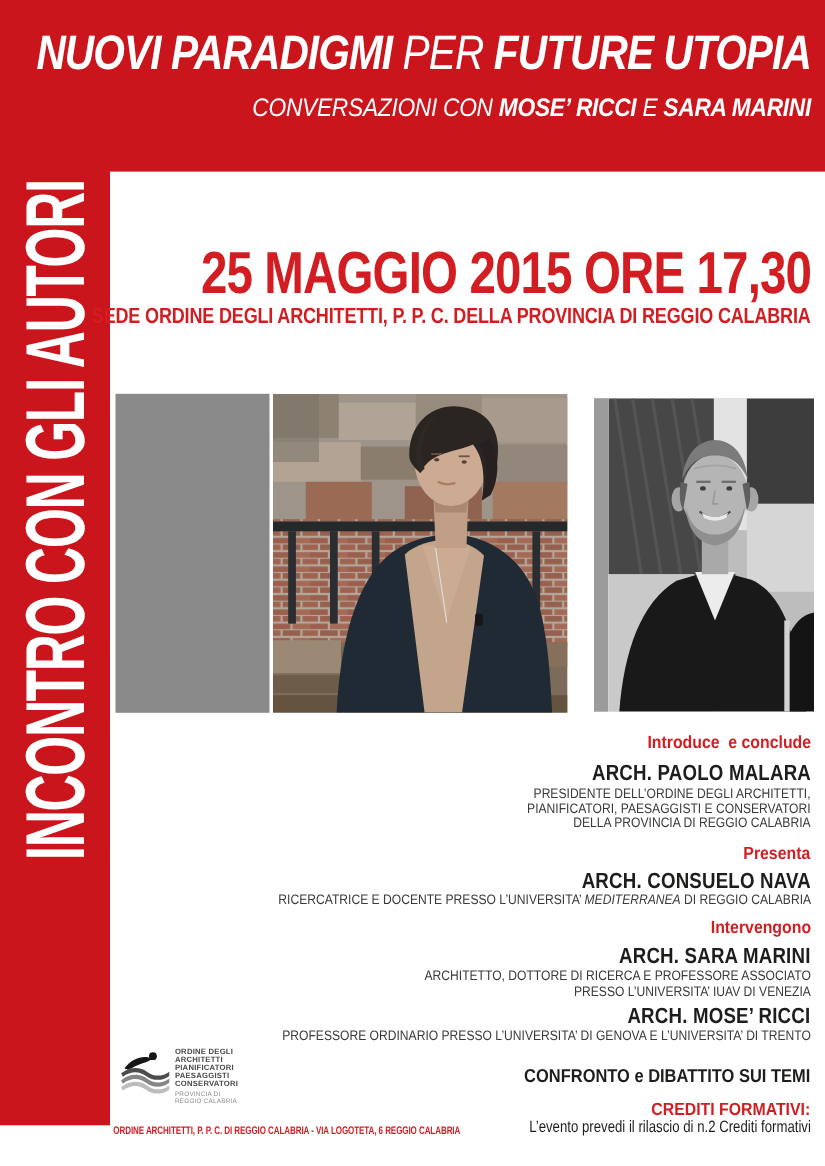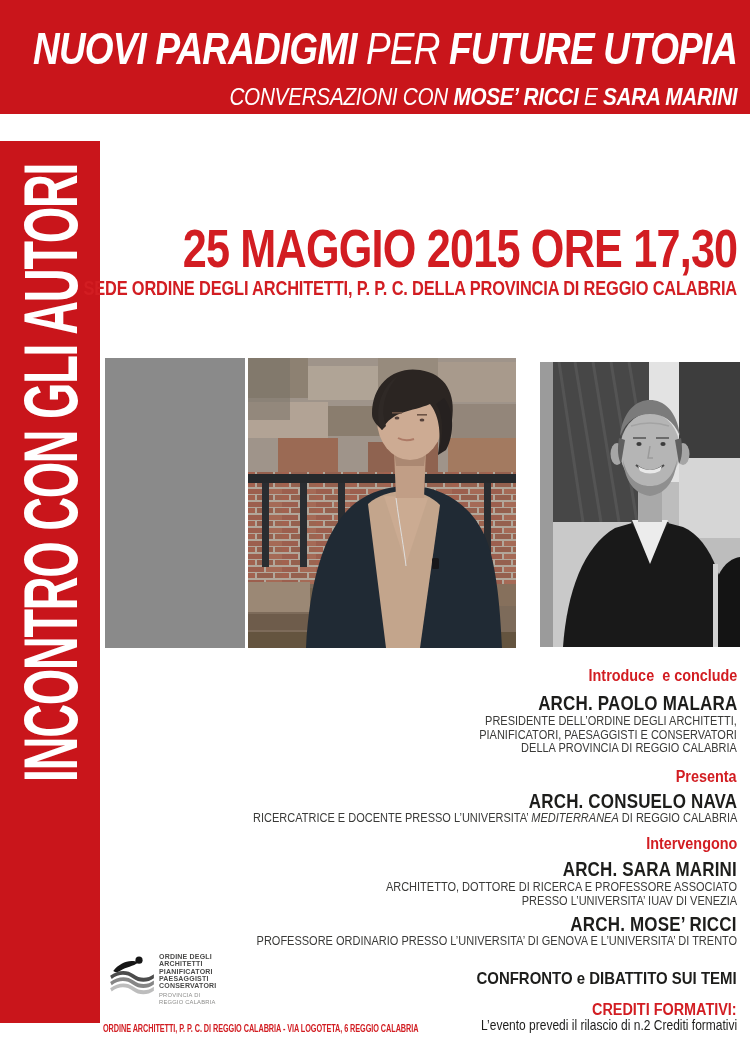--- a/index.html
+++ b/index.html
@@ -1,20 +1,20 @@
 <!DOCTYPE html>
 <html><head>
 <meta charset="utf-8">
 <style>
   html,body{margin:0;padding:0;background:#ffffff;}
   .poster{position:relative;width:750px;height:1060px;background:#ffffff;overflow:hidden;
           font-family:"Liberation Sans",sans-serif;-webkit-font-smoothing:antialiased;}
 
   
-  .banner{position:absolute;left:0;top:0;width:750px;height:114px;background:#c9151b;}
+  .banner{position:absolute;left:0;top:0;width:750px;height:156px;background:#c9151b;}
   .banner-line1{position:absolute;right:13px;top:24px;color:#fff;font-style:italic;
                 font-size:44px;font-weight:bold;letter-spacing:-1px;white-space:nowrap;
                 transform:scaleX(.84);transform-origin:100% 50%;}
   .banner-line1 .lt{font-weight:normal;}
   .banner-line2{position:absolute;right:13px;top:84px;color:#fff;font-style:italic;
                 font-size:23px;font-weight:normal;letter-spacing:-.3px;white-space:nowrap;
                 transform:scaleX(.9);transform-origin:100% 50%;}
   .banner-line2 .bd{font-weight:bold;}
 
   .sidebar{position:absolute;left:0;top:141px;width:100px;height:882px;background:#c9151b;}

